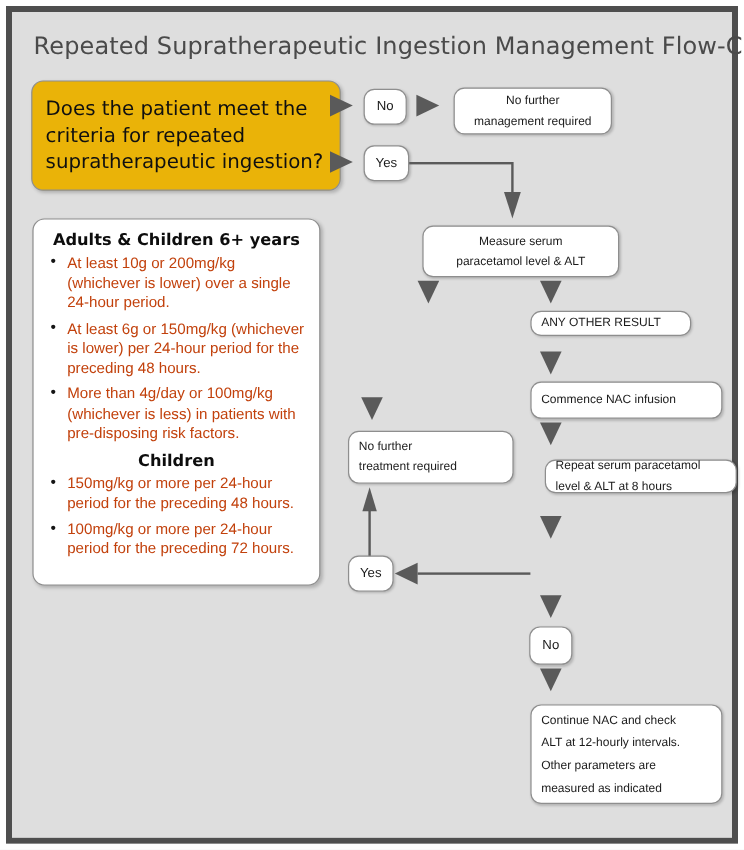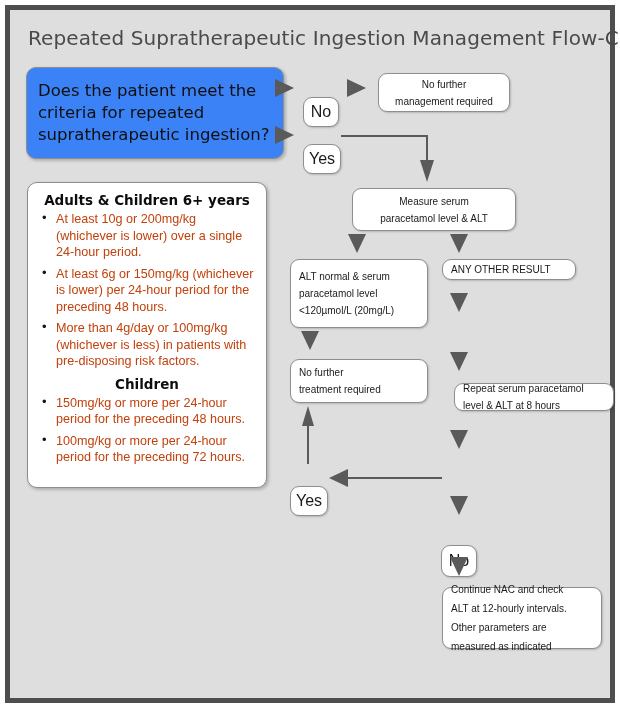--- a/index.html
+++ b/index.html
@@ -68,37 +68,36 @@
   .node.left   { text-align: left;  align-items: flex-start; }
 
   
   .pill {
     position: absolute;
     box-sizing: border-box;
     background: #ffffff;
     border: 1.5px solid #8e8e8e;
     border-radius: 9px;
     color: #1a1a1a;
-    font-size: 16px;
+    font-size: 11px;
     display: flex;
     align-items: center;
     justify-content: center;
     box-shadow: 1px 1px 2px rgba(0,0,0,0.18);
-    margin-top: 23px;
   }
 
   
   #question-box {
     position: absolute;
     left: 16px;
     top: 57px;
     width: 258px;
     height: 92px;
     box-sizing: border-box;
-    background: #3b82f6;
+    background: #eab308;
     border: 1.5px solid #8e8e8e;
     border-radius: 10px;
     box-shadow: 1.5px 1.5px 3px rgba(0,0,0,0.2);
     padding: 8px 11px;
     display: flex;
     align-items: center;
   }
   #question-text {
     font-family: "DejaVu Sans", sans-serif;
     font-size: 16.5px;
@@ -234,34 +233,32 @@
       <div class="arrow-down-thin" style="left:410px; top:150px;"></div>
 
       <div class="node center" style="left:342px; top:178px; width:164px; height:43px;">
         <span style="white-space:pre-line;">Measure serum
 paracetamol level &amp; ALT</span>
       </div>
 
       <div class="arrow-down" style="left:338px; top:224px;"></div>
       <div class="arrow-down" style="left:440px; top:224px;"></div>
 
-      <div class="node left" style="left:280px; top:249px; width:138px; height:69px;">
-        <span style="white-space:pre-line;">ALT normal &amp; serum
-paracetamol level
-&lt;120µmol/L (20mg/L)</span>
-      </div>
 
       <div class="node left" style="left:432px; top:249px; width:134px; height:21px;">
         <span>ANY OTHER RESULT</span>
       </div>
 
       <div class="arrow-down" style="left:440px; top:283px;"></div>
 
       <div class="arrow-down" style="left:291px; top:321px;"></div>
 
+      <div class="node left" style="left:432px; top:308px; width:160px; height:31px;">
+        <span>Commence NAC infusion</span>
+      </div>
 
       <div class="node left" style="left:280px; top:349px; width:138px; height:44px;">
         <span style="white-space:pre-line;">No further
 treatment required</span>
       </div>
 
       <div class="arrow-down" style="left:440px; top:342px;"></div>
 
       <div class="node left" style="left:444px; top:373px; width:160px; height:28px;">
         <span style="white-space:pre-line;">Repeat serum paracetamol
@@ -278,21 +275,21 @@
       <div class="line h" style="left:338px; top:467px; width:94px;"></div>
       <div class="arrow-left" style="left:319px; top:459px;"></div>
 
 
       <div class="arrow-down" style="left:440px; top:486px;"></div>
 
       <div class="pill" style="left:431px; top:512px; width:36px; height:32px;">No</div>
 
       <div class="arrow-down" style="left:440px; top:547px;"></div>
 
-      <div class="node left" style="left:432px; top:577px; width:160px; height:62px;">
+      <div class="node left" style="left:432px; top:577px; width:160px; height:83px;">
         <span style="white-space:pre-line; line-height:19px;">Continue NAC and check
 ALT at 12-hourly intervals.
 Other parameters are
 measured as indicated</span>
       </div>
 
       <div id="criteria-box">
         <div class="crit-heading">Adults &amp; Children 6+ years</div>
         <ul class="crit-list">
           <li>At least 10g or 200mg/kg (whichever is lower) over a single 24-hour period.</li>

